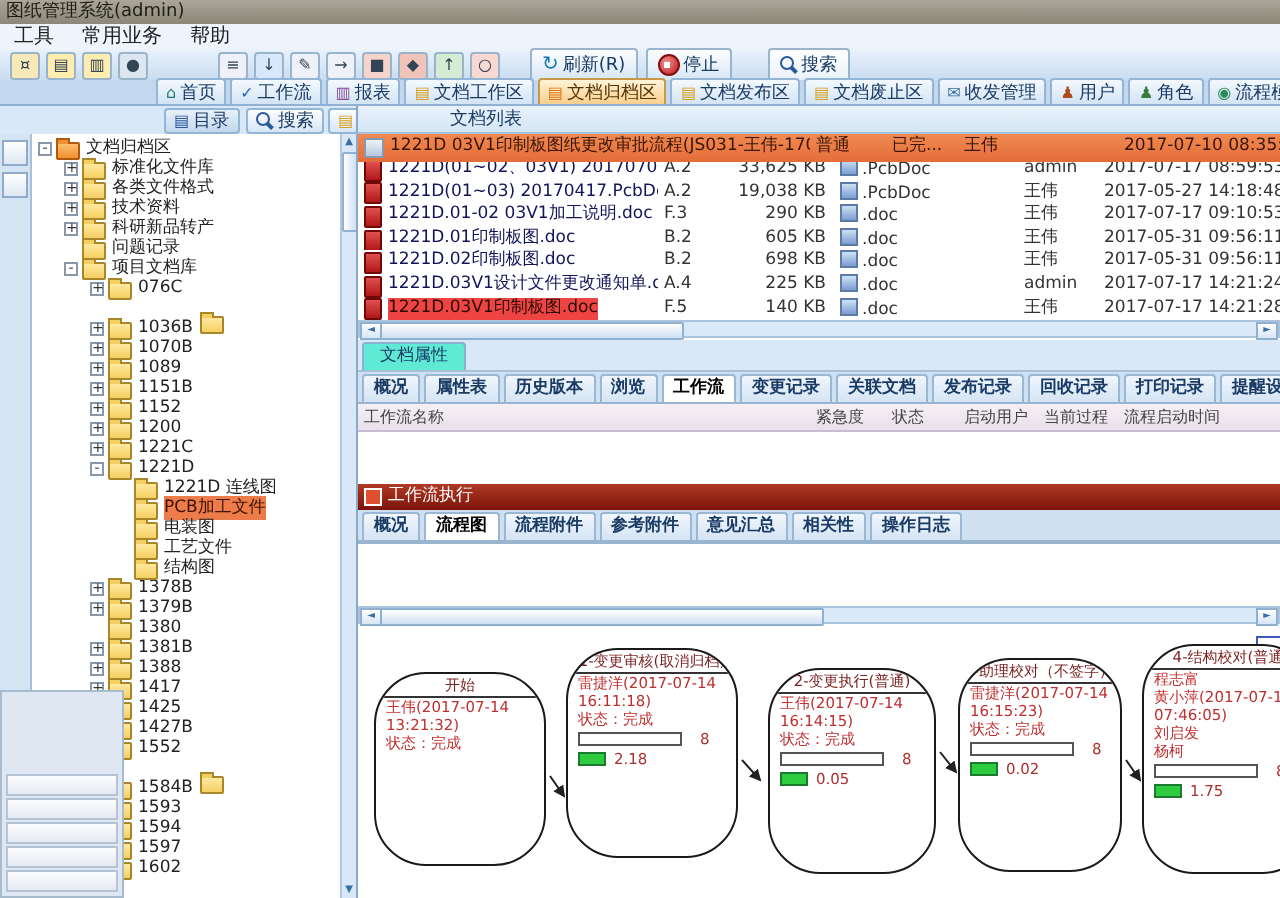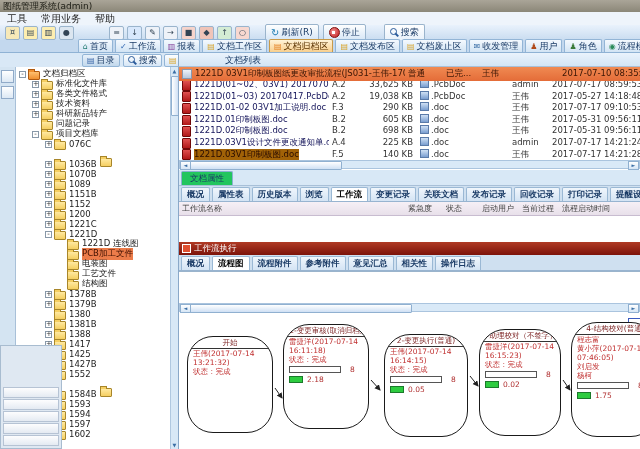--- a/index.html
+++ b/index.html
@@ -80,32 +80,32 @@
   .c5{width:40px;flex:none;}
   .c6{flex:1;}
   .sort{display:inline-block;width:0;height:0;border-left:3px solid transparent;border-right:3px solid transparent;border-bottom:4px solid #7a8ea8;margin-left:3px;}
   .docrows{position:absolute;left:0;top:12px;width:461px;}
   .docrow{display:flex;height:11.6px;font-size:8.5px;line-height:11.6px;color:#333;}
   .docrow>div{padding-left:3px;box-sizing:border-box;overflow:hidden;white-space:nowrap;}
   .docrow .c2{text-align:right;padding-right:4px;}
   .docicon{display:inline-block;width:7px;height:9px;background:linear-gradient(#e05050,#b01818);border:1px solid #700808;
      border-radius:1px;margin-right:3px;flex:none;margin-top:1px;}
   .ntext{overflow:hidden;color:#14145a;}
-  .docrow.selected .ntext{background:#a16207;color:#2a0c00;}
+  .docrow.selected .ntext{background:#ef4444;color:#2a0c00;}
   .typeicon{display:inline-block;width:7px;height:7px;background:linear-gradient(#cfe0f4,#7a9ed0);border:1px solid #5a7aa8;margin-right:2px;vertical-align:-1px;}
   .hscroll{position:absolute;left:0;width:461px;height:9px;background:#d9e9f7;border:1px solid #aac4de;box-sizing:border-box;}
   .hs1{top:93px;}
   .hscroll .harr{position:absolute;top:0;width:9px;height:7px;font-size:5px;color:#3a6ea5;text-align:center;line-height:7px;
      background:linear-gradient(#ffffff,#d6e6f6);border:1px solid #90b0d0;}
   .hscroll .harr.l{left:0;}
   .hscroll .harr.r{right:0;}
   .hthumb{position:absolute;left:10px;top:0;height:7px;background:linear-gradient(#ffffff,#cfe0f4);border:1px solid #90b0d0;border-radius:1px;}
   
   .propstrip{position:absolute;left:0;top:103px;width:461px;height:16px;background:#d8e8f6;border-bottom:1px solid #a8c0d8;box-sizing:border-box;}
-  .proptab{position:absolute;left:2px;bottom:0;height:13px;font-size:8.5px;line-height:13px;padding:0 8px;background:#22c55e;
+  .proptab{position:absolute;left:2px;bottom:0;height:13px;font-size:8.5px;line-height:13px;padding:0 8px;background:#5eead4;
      border:1px solid #8ab0d0;border-bottom:none;border-radius:2px 2px 0 0;color:#1a3b66;}
   .tabstrip{position:absolute;left:0;width:461px;height:16px;background:#cfe0f0;border-bottom:1px solid #98b4d0;
      display:flex;align-items:flex-end;padding-left:2px;box-sizing:border-box;}
   .ts1{top:119px;}
   .ts2{top:188px;}
   .stab{display:inline-block;height:13px;font-size:8.5px;line-height:13px;padding:0 5px;margin-right:2px;white-space:nowrap;
      border:1px solid #9ab8d4;border-bottom:none;border-radius:2px 2px 0 0;background:linear-gradient(#f0f6fc,#d4e4f4);color:#1a3b66;font-weight:bold;}
   .stab.active{background:#fff;color:#000;}
   .wfhead{position:absolute;left:0;top:135px;width:461px;height:13px;display:flex;background:linear-gradient(#f6f0f6,#e8e0ea);
      border-bottom:1px solid #c8bcd0;font-size:8px;color:#444;line-height:13px;}

